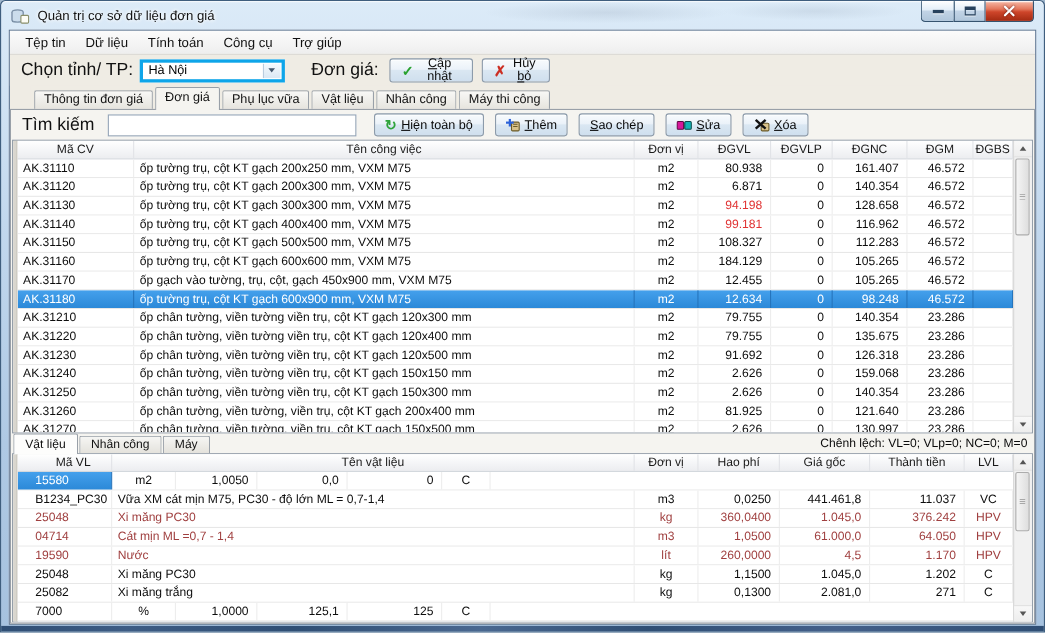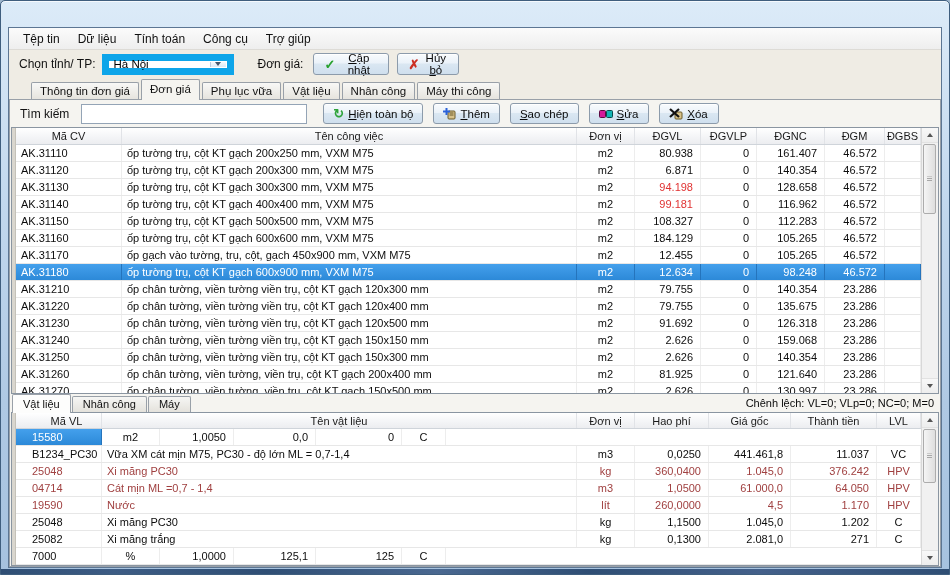--- a/index.html
+++ b/index.html
@@ -38,22 +38,22 @@
 
   
   .frame{position:absolute; top:26px; left:7px; right:7px; bottom:6px;
     background:#EFECE4; border:1px solid #5C7693; display:flex; flex-direction:column;justify-content:space-between;}
 
   .menubar{height:22px; background:linear-gradient(#FBFBFB,#EEEEEE); border-bottom:1px solid #DDDBD6;
     display:flex; align-items:center; padding-left:5px;}
   .menu-item{font-size:12px; color:#111; padding:3px 9px; cursor:default;}
 
   .controlrow{height:28px; display:flex; align-items:center; padding-left:10px; background:#EFECE4;}
-  .lab{font-size:12px; color:#111; white-space:nowrap;}
-  .combo{height:21px; background:#fff; border:7px solid #0ea5e9; position:relative; display:flex; align-items:center;
+  .lab{font-size:16px; color:#111; white-space:nowrap;}
+  .combo{height:21px; background:#fff; border:3px solid #0ea5e9; position:relative; display:flex; align-items:center;
     font-size:11.5px; padding:0 18px 0 5px; cursor:default;}
   .combo-arrow{position:absolute; right:1px; top:1px; bottom:1px; width:16px;
     background:linear-gradient(#F4F9FD,#DBE8F4); border-left:1px solid #B9CCDE; display:flex; align-items:center; justify-content:center;}
   .tri-down{width:0; height:0; border-left:3.5px solid transparent; border-right:3.5px solid transparent; border-top:4px solid #42566C;}
   .tri-up{width:0; height:0; border-left:3.5px solid transparent; border-right:3.5px solid transparent; border-bottom:4px solid #555;}
   .tri-dn-s{width:0; height:0; border-left:3.5px solid transparent; border-right:3.5px solid transparent; border-top:4px solid #555;}
 
   .win-btn{height:22px; border:1px solid #8C9BAB; border-radius:3px; font-size:11.5px; color:#0A0A0A;
     display:inline-flex; align-items:center; justify-content:center; gap:4px; padding:0 10px; cursor:default;
     background:linear-gradient(#F8FBFD,#EBF2F9 45%,#DAE7F2 50%,#CFDFEE); box-shadow:inset 0 1px 0 #fff;}
@@ -115,20 +115,43 @@
   .diff{font-size:11px; color:#0A0A0A; padding:0 3px 3px 0;}
 
   .ico-svg{display:inline-block; vertical-align:middle;}
   u{text-decoration:underline;}
 </style>
 </head>
 <body>
 
 <div class="window">
 
+  <div class="titlebar">
+    <svg class="app-ico" viewBox="0 0 17 15">
+      <rect x="1" y="3" width="10" height="10" rx="1.5" fill="#E8F0F8" stroke="#7A8FA6"></rect>
+      <ellipse cx="6" cy="4" rx="5" ry="2" fill="#CBDCEC" stroke="#7A8FA6"></ellipse>
+      <path d="M1 4 v7 a5 2 0 0 0 10 0 v-7" fill="#CBDCEC" stroke="#7A8FA6"></path>
+      <rect x="9" y="7" width="7" height="7" rx="1" fill="#FDFDF5" stroke="#8A8F6A"></rect>
+    </svg>
+    <span class="title-text">Quản trị cơ sở dữ liệu đơn giá</span>
+    <div class="caps">
+      <div class="cap min">
+          <span class="glyph-min"></span>
+        </div>
+      <div class="cap max">
+          <span class="glyph-max"></span>
+        </div>
+      <div class="cap close">
+          <span class="glyph-close">
+            <i></i>
+            <i></i>
+          </span>
+        </div>
+    </div>
+  </div>
 
   <div class="frame">
 
     <div class="menubar">
       <span class="menu-item">Tệp tin</span>
       <span class="menu-item">Dữ liệu</span>
       <span class="menu-item">Tính toán</span>
       <span class="menu-item">Công cụ</span>
       <span class="menu-item">Trợ giúp</span>
     </div>

